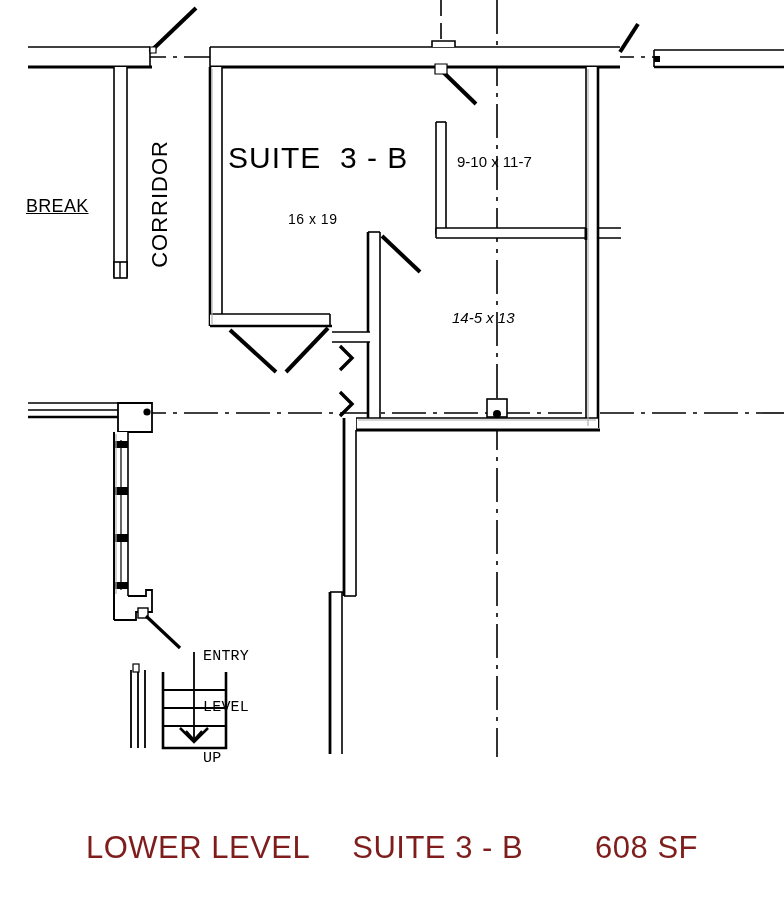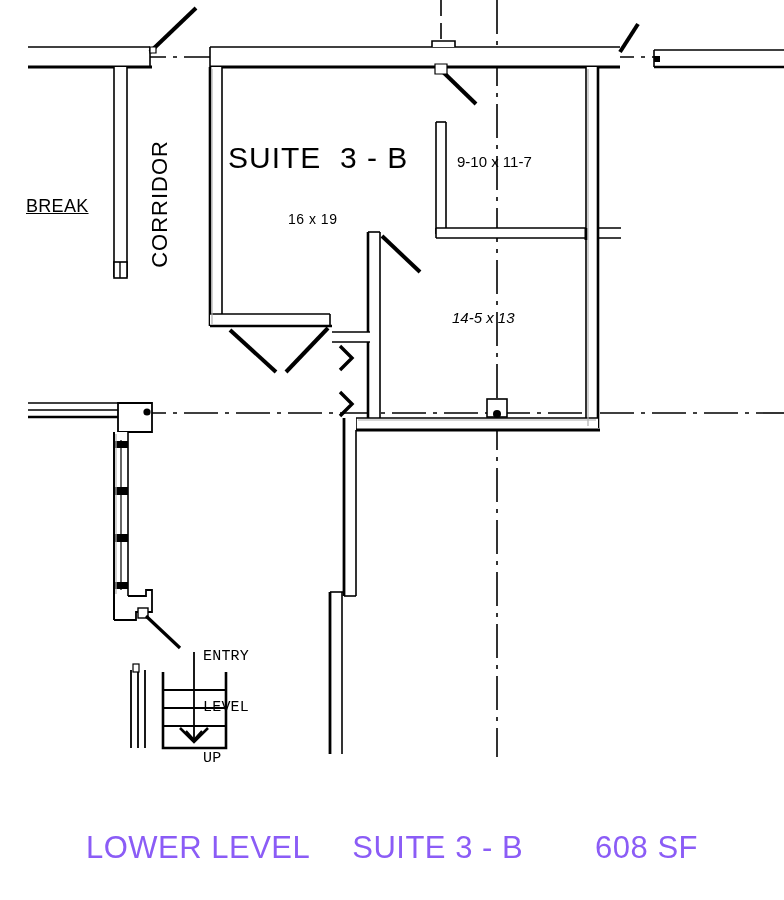--- a/index.html
+++ b/index.html
@@ -84,21 +84,21 @@
     letter-spacing: 0.2px;
   }
   #entry-stair-label span { display: block; font-family: Liberation Mono, monospace; }
   #footer-title {
     position: absolute;
     left: 0;
     top: 830px;
     width: 784px;
     font-size: 31px;
     letter-spacing: 0.5px;
-    color: #8b5cf6;
+    color: #7f1d1d;
     display: flex;
     justify-content: center;
     align-items: baseline;
   }
   #footer-title .seg-level { margin-right: 42px; }
   #footer-title .seg-suite { margin-right: 72px; }
   #footer-title .seg-area { }
 </style>
 </head>
 <body>

